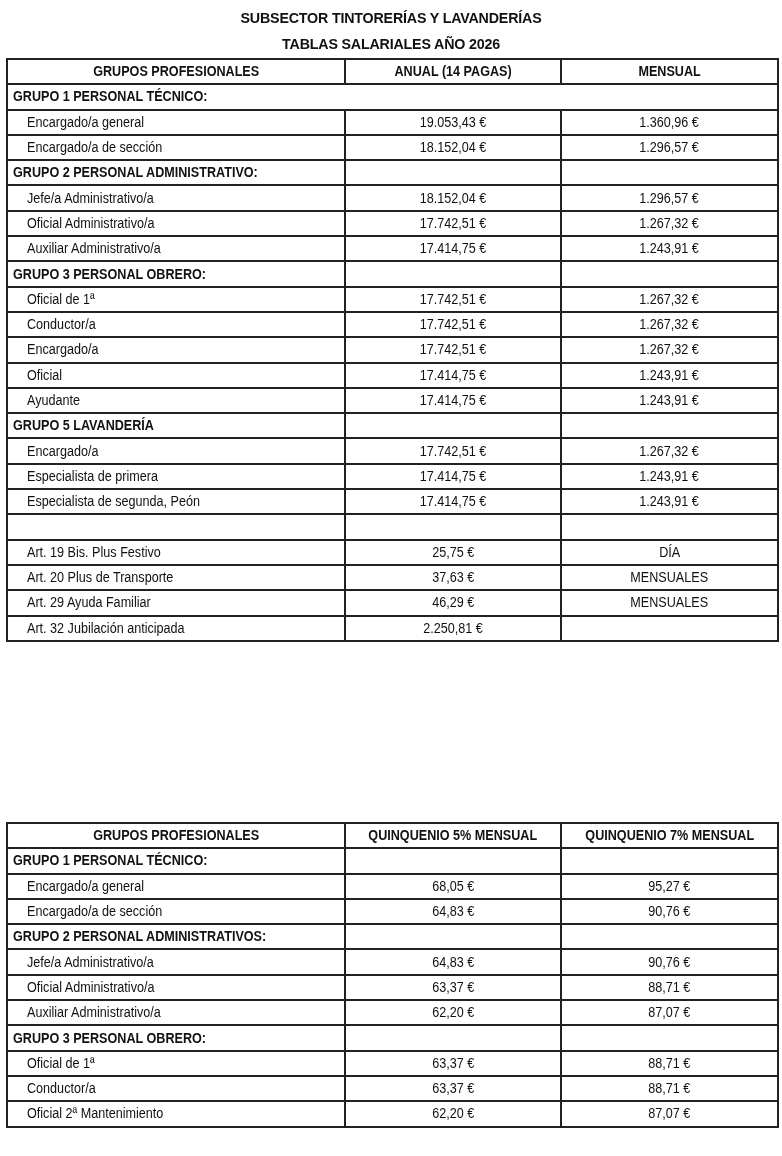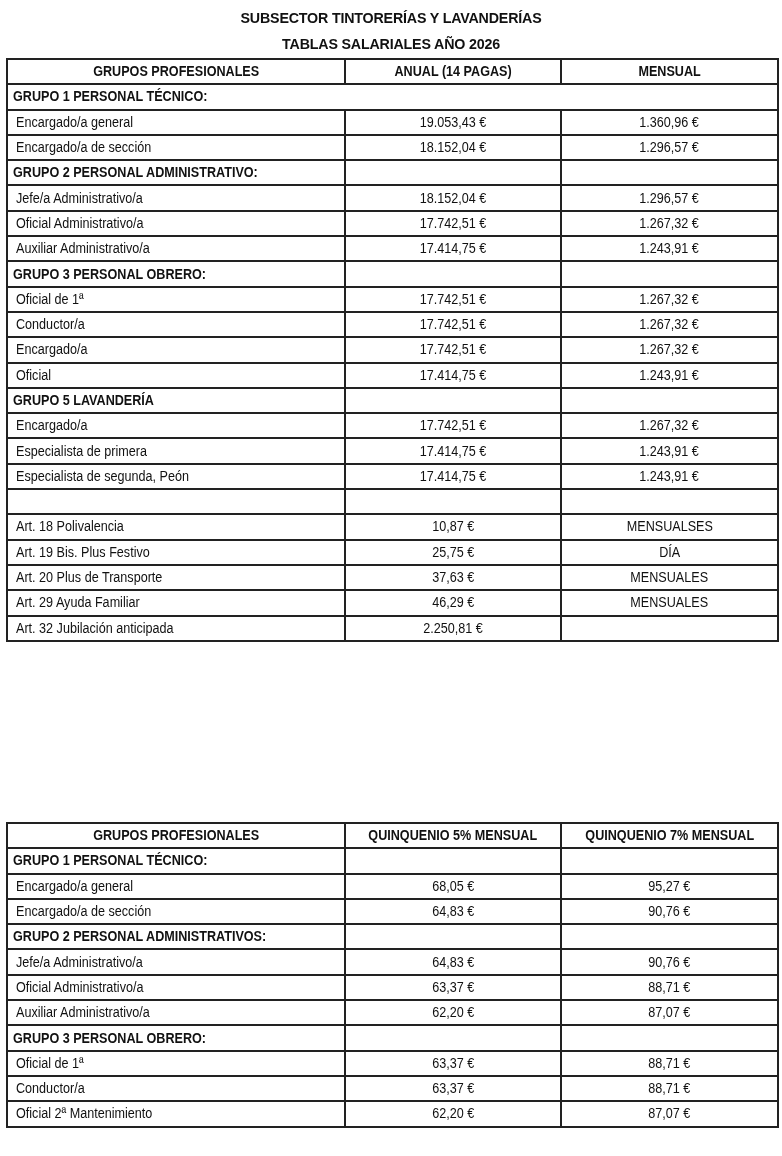--- a/index.html
+++ b/index.html
@@ -10,21 +10,21 @@
            font-size: 15.5px; color: #111; letter-spacing: -0.2px; transform: scaleX(0.92); }
   #t1 { top: 9px; }
   #t2 { top: 35px; }
   table { position: absolute; left: 6px; width: 771px; border-collapse: collapse;
           table-layout: fixed; }
   #table1 { top: 58px; }
   #table2 { top: 822px; }
   td, th { border: 2px solid #222; padding: 0 6px; height: 23.3px; font-size: 14px;
            white-space: nowrap; overflow: hidden; line-height: 23px; }
   th { font-weight: bold; text-align: center; }
-  td.lbl { text-align: left; padding-left: 8px; }
+  td.lbl { text-align: left; padding-left: 19px; }
   td.num { text-align: center; }
   td.grp { font-weight: bold; text-align: left; padding-left: 5px; }
   .cond { display: inline-block; transform: scaleX(0.9); transform-origin: left center; }
   .condc { display: inline-block; transform: scaleX(0.9); transform-origin: center center; }
   col.c1 { width: 338px; }
   col.c2 { width: 216px; }
   col.c3 { width: 217px; }
 </style>
 </head>
 <body>
@@ -98,20 +98,25 @@
         <td class="lbl"><span class="cond">Encargado/a</span></td>
         <td class="num"><span class="condc">17.742,51 €</span></td>
         <td class="num"><span class="condc">1.267,32 €</span></td>
       </tr>
       <tr>
         <td class="lbl"><span class="cond">Oficial</span></td>
         <td class="num"><span class="condc">17.414,75 €</span></td>
         <td class="num"><span class="condc">1.243,91 €</span></td>
       </tr>
       <tr>
+        <td class="lbl"><span class="cond">Ayudante</span></td>
+        <td class="num"><span class="condc">17.414,75 €</span></td>
+        <td class="num"><span class="condc">1.243,91 €</span></td>
+      </tr>
+      <tr>
         <td class="grp"><span class="cond">GRUPO 5 LAVANDERÍA</span></td>
         <td class="num"></td>
         <td class="num"></td>
       </tr>
       <tr>
         <td class="lbl"><span class="cond">Encargado/a</span></td>
         <td class="num"><span class="condc">17.742,51 €</span></td>
         <td class="num"><span class="condc">1.267,32 €</span></td>
       </tr>
       <tr>
@@ -121,25 +126,20 @@
       </tr>
       <tr>
         <td class="lbl"><span class="cond">Especialista de segunda, Peón</span></td>
         <td class="num"><span class="condc">17.414,75 €</span></td>
         <td class="num"><span class="condc">1.243,91 €</span></td>
       </tr>
       <tr>
         <td class="lbl"><span class="cond"></span></td>
         <td class="num"><span class="condc"></span></td>
         <td class="num"><span class="condc"></span></td>
-      </tr>
-      <tr>
-        <td class="lbl"><span class="cond">Art. 18 Polivalencia</span></td>
-        <td class="num"><span class="condc">10,87 €</span></td>
-        <td class="num"><span class="condc">MENSUALSES</span></td>
       </tr>
       <tr>
         <td class="lbl"><span class="cond">Art. 19 Bis. Plus Festivo</span></td>
         <td class="num"><span class="condc">25,75 €</span></td>
         <td class="num"><span class="condc">DÍA</span></td>
       </tr>
       <tr>
         <td class="lbl"><span class="cond">Art. 20 Plus de Transporte</span></td>
         <td class="num"><span class="condc">37,63 €</span></td>
         <td class="num"><span class="condc">MENSUALES</span></td>

